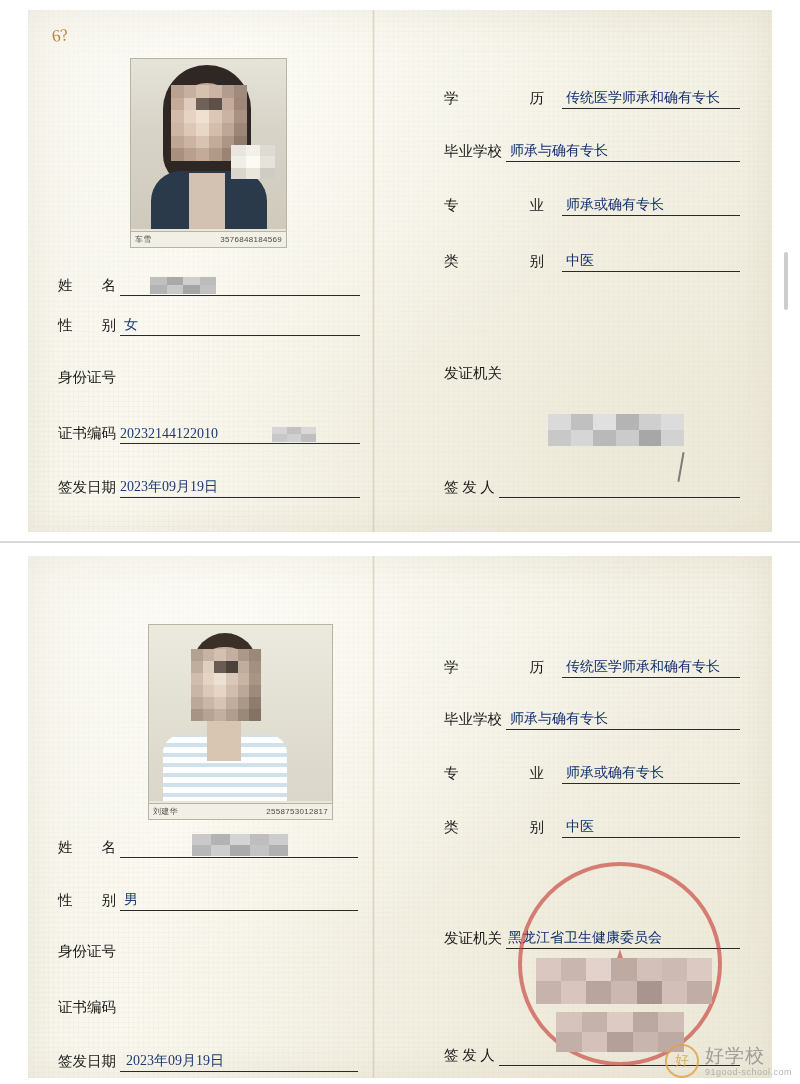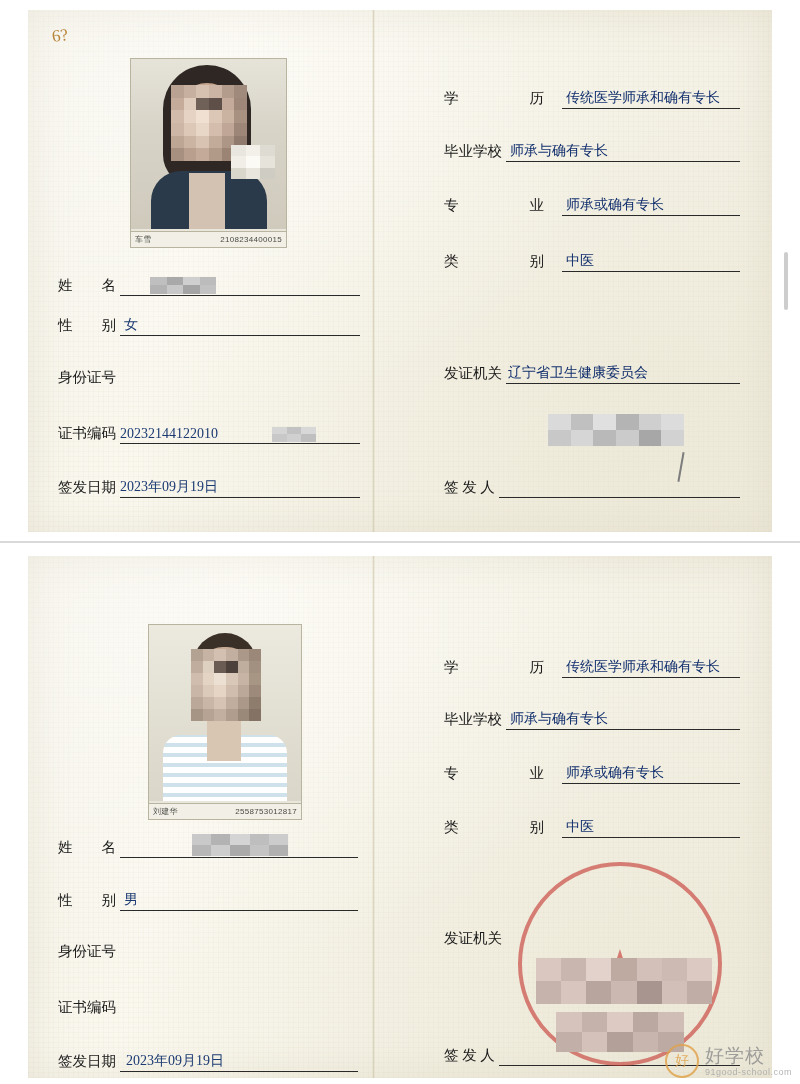--- a/index.html
+++ b/index.html
@@ -291,21 +291,21 @@
         <i style="background:#f0eee6"></i>
           <i style="background:#fbfaf5"></i>
           <i style="background:#e6e3da"></i>
         <i style="background:#d9d6cc"></i>
           <i style="background:#e9e6dd"></i>
           <i style="background:#cfccc3"></i>
       </div>
     </div>
     <div class="photo-caption">
       <span>车雪</span>
-      <span>2108234400015</span>
+      <span>3576848184569</span>
     </div>
   </div>
 
   <div class="field" style="left:58px; top:272px; width:302px;">
     <span class="label">姓　　名</span>
     <span class="value-line">
       <span class="value"></span>
       <span class="redact" style="left:30px; width:66px; height:17px; grid-template-columns:repeat(4,1fr); grid-template-rows:repeat(2,1fr);">
         <i style="background:#bfbfbf"></i>
           <i style="background:#a9a9a9"></i>
@@ -375,23 +375,20 @@
 
   <div class="field" style="left:444px; top:248px; width:296px;">
     <span class="label" style="letter-spacing:14px;">类　　别</span>
     <span class="value-line">
       <span class="value">中医</span>
     </span>
   </div>
 
   <div class="field" style="left:444px; top:360px; width:296px;">
     <span class="label sp2">发证机关</span>
-    <span class="value-line">
-      <span class="value" style="left:2px;">辽宁省卫生健康委员会</span>
-    </span>
   </div>
 
   <div class="field" style="left:444px; top:474px; width:296px;">
     <span class="label sp2">签 发 人</span>
     <span class="value-line">
       <span class="value"></span>
     </span>
   </div>
 
   <div class="mosaic" style="position:absolute; left:548px; top:414px; width:136px; height:32px; grid-template-columns:repeat(6,1fr); grid-template-rows:repeat(2,1fr);">
@@ -410,21 +407,21 @@
   </div>
   <div style="position:absolute; left:680px; top:452px; width:2px; height:30px; background:#7d7d7d; transform:rotate(10deg);"></div>
 </section>
 
 <div class="page-divider"></div>
 
 <section class="page" id="cert-2">
   <div class="paper" style="top:14px;"></div>
   <div class="fold" style="left:372px; top:14px;"></div>
 
-  <div class="photo-wrap" style="left:148px; top:82px; width:152px; height:194px;">
+  <div class="photo-wrap" style="left:148px; top:82px; width:152px; height:194px;padding-left:31px;">
     <div class="photo" style="height:176px; background:linear-gradient(180deg,#eceadf 0%,#e3e0d4 45%,#dad6c9 100%);">
       <div style="position:absolute; left:44px; top:8px; width:64px; height:44px; background:#3a3028; border-radius:32px 32px 8px 8px;"></div>
       <div style="position:absolute; left:48px; top:22px; width:56px; height:74px; background:#c9aa93; border-radius:26px 26px 24px 24px;"></div>
       <div style="position:absolute; left:14px; top:110px; width:124px; height:68px; background:
         repeating-linear-gradient(0deg,#ffffff 0 6px,#cfe2ec 6px 10px),
         repeating-linear-gradient(90deg, rgba(120,170,200,0.55) 0 2px, rgba(255,255,255,0) 2px 12px); border-radius:18px 18px 0 0;"></div>
       <div style="position:absolute; left:58px; top:96px; width:34px; height:40px; background:#d8c6b2;"></div>
       <div class="mosaic" style="left:42px; top:24px; width:70px; height:72px; grid-template-columns:repeat(6,1fr); grid-template-rows:repeat(6,1fr);">
         <i style="background:#b3a192"></i>
           <i style="background:#c6b3a3"></i>
@@ -534,20 +531,23 @@
 
   <div class="field" style="left:444px; top:272px; width:296px;">
     <span class="label" style="letter-spacing:14px;">类　　别</span>
     <span class="value-line">
       <span class="value">中医</span>
     </span>
   </div>
 
   <div class="field" style="left:444px; top:383px; width:296px;">
     <span class="label sp2">发证机关</span>
+    <span class="value-line">
+      <span class="value" style="left:2px;">黑龙江省卫生健康委员会</span>
+    </span>
   </div>
 
   <div class="field" style="left:444px; top:500px; width:296px;">
     <span class="label sp2">签 发 人</span>
     <span class="value-line">
       <span class="value"></span>
     </span>
   </div>
 
   <div class="stamp" style="left:518px; top:320px;">

